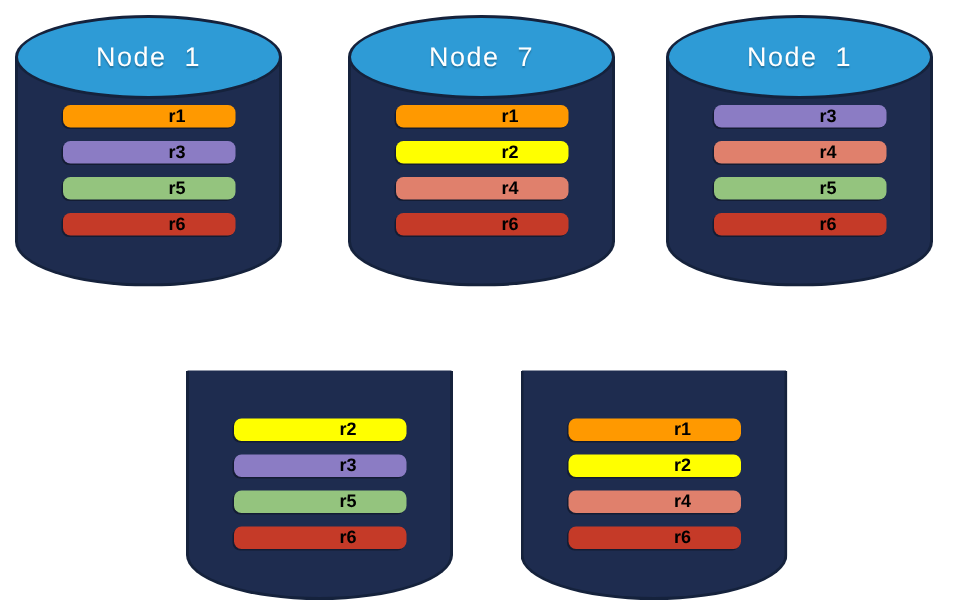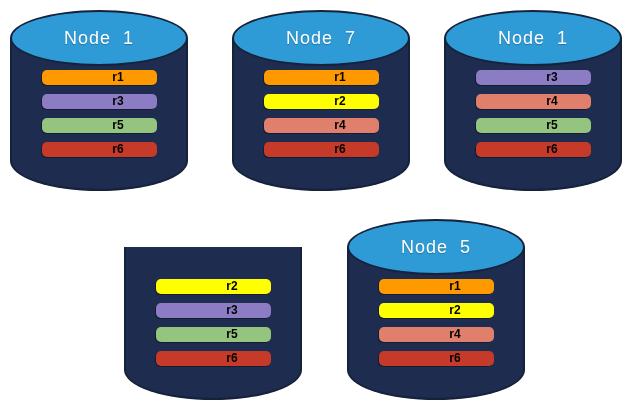--- a/index.html
+++ b/index.html
@@ -126,23 +126,20 @@
     <div class="bars">
       <div class="bar" style="background: rgb(255, 255, 0);">r2</div>
       <div class="bar" style="background: rgb(139, 124, 196);">r3</div>
       <div class="bar" style="background: rgb(148, 196, 126);">r5</div>
       <div class="bar" style="background: rgb(197, 58, 40);">r6</div>
     </div>
   </div>
 
   <div class="node n5">
     <div class="cyl-body"></div>
-    <div class="cyl-top">
-      <span class="node-title">Node  5</span>
-    </div>
     <div class="bars">
       <div class="bar" style="background: rgb(255, 153, 0);">r1</div>
       <div class="bar" style="background: rgb(255, 255, 0);">r2</div>
       <div class="bar" style="background: rgb(224, 128, 108);">r4</div>
       <div class="bar" style="background: rgb(197, 58, 40);">r6</div>
     </div>
   </div>
 
 </div>
 

